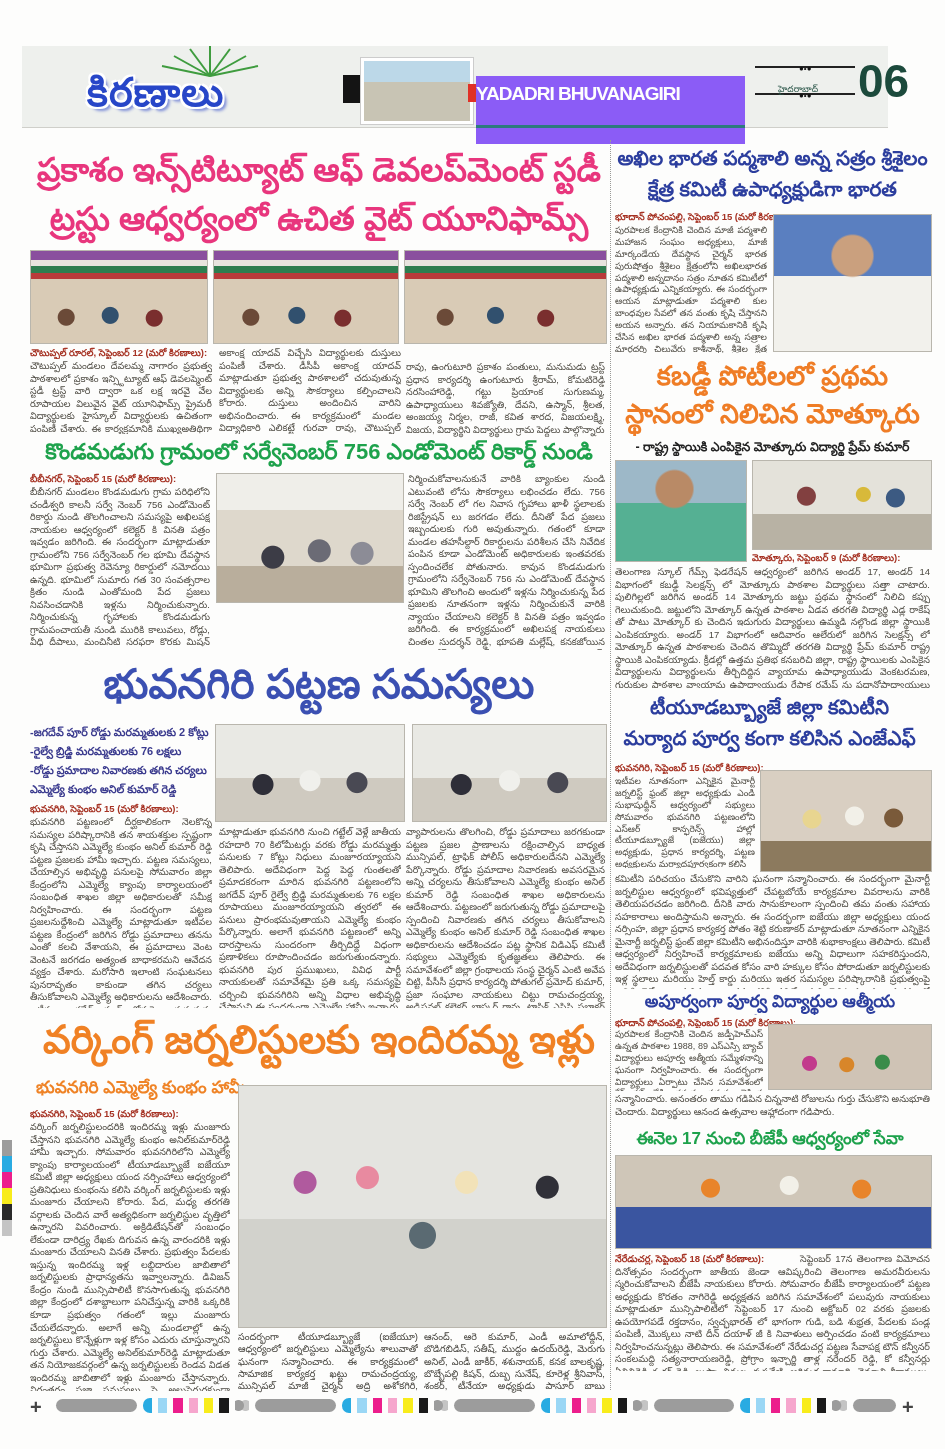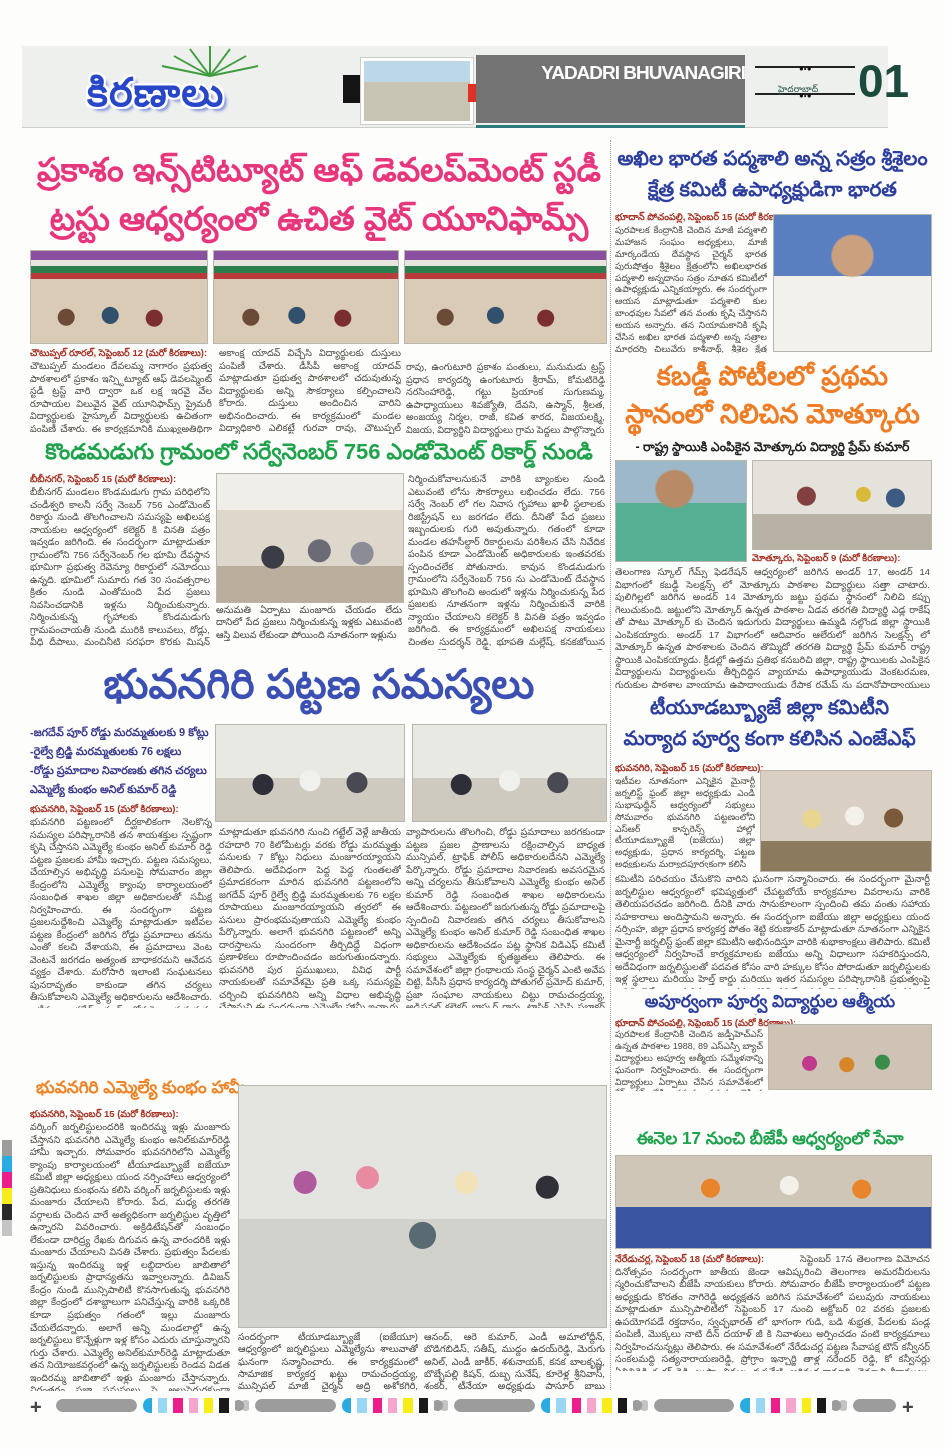--- a/index.html
+++ b/index.html
@@ -3,21 +3,21 @@
 <meta charset="utf-8">
 <style>
   html,body{margin:0;padding:0;background:#ffffff;}
   #page{position:relative;width:945px;height:1449px;background:#fdfdfc;overflow:hidden;
         font-family:"Liberation Sans", sans-serif;}
   .abs{position:absolute;}
   
   .hdr-band{background:#eef0ed;}
   .logo-text{font-weight:bold;font-size:40px;color:#2746c8;letter-spacing:1px;
     text-shadow:-2px -2px 0 #fff,2px -2px 0 #fff,-2px 2px 0 #fff,2px 2px 0 #fff,4px 4px 3px #7f8fd8;}
-  .teal-box{background:#737373;color:#fff;text-align:right;overflow:hidden;}
+  .teal-box{background:#8b5cf6;color:#fff;text-align:left;overflow:hidden;margin-top:21px;}
   .teal-en{font-size:19px;letter-spacing:-1px;color:#fefefe;font-weight:bold;margin-top:7px;}
   .teal-te{font-size:20px;font-weight:bold;color:#f3ee3f;margin-top:3px;}
   .pageno{font-size:46px;font-weight:bold;color:#1c4a3c;}
   .edition{font-size:9px;color:#2a5548;}
   .orn-line{height:0;border-top:2px solid #222;}
   .orn-dot{position:absolute;top:-4px;left:44px;font-size:8px;color:#111;}
   .photo{overflow:hidden;border:1px solid #b9b6ad;}
   
   .hl{font-weight:bold;text-align:center;overflow:hidden;}
   .hl-pink{color:#e8367d;font-size:33px;line-height:1.48;}
@@ -122,54 +122,54 @@
   <div class="abs teal-box" style="left:476px;top:55px;width:269px;height:68px;">
     <div class="teal-en">YADADRI BHUVANAGIRI</div>
   </div>
   <div class="abs orn-line" style="left:755px;top:66px;width:100px;">
       <span class="orn-dot">●•●</span>
     </div>
   <div class="abs orn-line" style="left:755px;top:93px;width:100px;">
       <span class="orn-dot">●•●</span>
     </div>
   <div class="abs edition" style="left:778px;top:84px;width:70px;height:12px;">హైదరాబాద్</div>
-  <div class="abs pageno" style="left:858px;top:54px;width:72px;height:50px;">01</div>
+  <div class="abs pageno" style="left:858px;top:54px;width:72px;height:50px;">06</div>
   <div class="abs" style="left:22px;top:127px;width:866px;height:1px;background:#cfcfca;"></div>
   <div class="abs" style="left:476px;top:125px;width:269px;height:3px;background:#2d7a7d;"></div>
 
   <div class="abs divider-v" style="left:610px;top:140px;height:1250px;"></div>
 
   <div class="abs hl hl-pink" style="left:30px;top:146px;width:578px;height:100px;">ప్రకాశం ఇన్స్‌టిట్యూట్ ఆఫ్ డెవలప్‌మెంట్ స్టడీ ట్రస్టు ఆధ్వర్యంలో ఉచిత వైట్ యూనిఫామ్స్ పంపిణీ</div>
   <div class="abs photo ph-canopy" style="left:30px;top:250px;width:176px;height:92px;"></div>
   <div class="abs photo ph-canopy" style="left:213px;top:250px;width:184px;height:92px;"></div>
   <div class="abs photo ph-canopy" style="left:404px;top:250px;width:201px;height:92px;"></div>
   <div class="abs dateline" style="left:30px;top:347px;width:182px;height:12px;">చౌటుప్పల్ రూరల్, సెప్టెంబర్ 12 (మరో కిరణాలు):</div>
   <div class="abs body-text" style="left:30px;top:360px;width:182px;height:74px;">చౌటుప్పల్ మండలం దేవలమ్మ నాగారం ప్రభుత్వ పాఠశాలలో ప్రకాశం ఇన్స్టిట్యూట్ ఆఫ్ డెవలప్మెంట్ స్టడీ ట్రస్ట్ వారి ద్వారా ఒక లక్ష ఇరవై వేల రూపాయల విలువైన వైట్ యూనిఫామ్స్ ప్రైమరీ విద్యార్థులకు హైస్కూల్ విద్యార్థులకు ఉచితంగా పంపిణీ చేశారు. ఈ కార్యక్రమానికి ముఖ్యఅతిథిగా భువనగిరి డీసిపి</div>
   <div class="abs body-text" style="left:219px;top:347px;width:182px;height:87px;">అకాంక్ష యాదవ్ విచ్చేసి విద్యార్థులకు దుస్తులు పంపిణీ చేశారు. డీసీపీ అకాంక్ష యాదవ్ మాట్లాడుతూ ప్రభుత్వ పాఠశాలలో చదువుతున్న విద్యార్థులకు అన్ని సౌకర్యాలు కల్పించాలని కోరారు. దుస్తులు అందించిన వారిని అభినందించారు. ఈ కార్యక్రమంలో మండల విద్యాధికారి ఎలికట్టే గురవా రావు, చౌటుప్పల్ ఏసిపి మధుయాదవ్ రెడ్డి, రిటైర్డ్ ప్రొఫెసర్ అండ్ ట్రస్ట్ చైర్మన్ పి మోహన్</div>
   <div class="abs body-text" style="left:406px;top:361px;width:199px;height:87px;">రావు, ఉంగుటూరి ప్రకాశం పంతులు, మనుమడు ట్రస్ట్ ప్రధాన కార్యదర్శి ఉంగుటూరు శ్రీరామ్, కోమటిరెడ్డి నరసింహారెడ్డి, గట్టు ప్రియాంక సుగుణమ్మ, ఉపాధ్యాయులు శివజ్యోతి, దేవని, ఉస్మాన్, శ్రీలత, అంజయ్య నిర్మల, రాజీ, కవిత శారద, విజయలక్ష్మి, విజయ, విద్యార్థిని విద్యార్థులు గ్రామ పెద్దలు పాల్గొన్నారు</div>
 
   <div class="abs hl hl-green" style="left:30px;top:438px;width:578px;height:30px;">కొండమడుగు గ్రామంలో సర్వేనెంబర్ 756 ఎండోమెంట్ రికార్డ్ నుండి తొలగించాలి</div>
   <div class="abs dateline" style="left:30px;top:473px;width:180px;height:12px;">బీబీనగర్, సెప్టెంబర్ 15 (మరో కిరణాలు):</div>
   <div class="abs body-text" style="left:30px;top:486px;width:180px;height:164px;">బీబీనగర్ మండలం కొండమడుగు గ్రామ పరిధిలోని చండీశ్వరి కాలనీ సర్వే నెంబర్ 756 ఎండోమెంట్ రికార్డు నుండి తొలగించాలని సమస్యపై అఖిలపక్ష నాయకుల ఆధ్వర్యంలో కలెక్టర్ కి వినతి పత్రం ఇవ్వడం జరిగింది. ఈ సందర్భంగా మాట్లాడుతూ గ్రామంలోని 756 సర్వేనెంబర్ గల భూమి దేవస్థాన భూమిగా ప్రభుత్వ రెవెన్యూ రికార్డులో నమోదయి ఉన్నది. భూమిలో సుమారు గత 30 సంవత్సరాల క్రితం నుండి ఎంతోమంది పేద ప్రజలు నివసించడానికి ఇళ్లను నిర్మించుకున్నారు. నిర్మించుకున్న గృహాలకు కొండమడుగు గ్రామపంచాయతీ నుండి మురికి కాలువలు, రోడ్లు, వీధి దీపాలు, మంచినీటి సరఫరా కొరకు మిషన్ భగీరథ నల్లాలను ప్రతి ఇంటికి ప్రజల సౌకర్యార్థం ఏర్పాటు చేసినారు. అక్కడి ప్రజలు కరెంట్ బిల్లులు, నల్లా బిల్లులు చెల్లిస్తున్నారు. కానీ 756 సర్వే నెంబర్ లో నిర్మించుకున్న గృహాలకు గ్రామ పంచాయతీ నుండి ఎటువంటి</div>
   <div class="abs photo ph-office" style="left:216px;top:473px;width:186px;height:128px;"></div>
-  <div class="abs caption" style="left:216px;top:604px;width:186px;height:46px;">అనుమతి ఏర్పాటు మంజూరు చేయడం లేదు దానిలో పేద ప్రజలు నిర్మించుకున్న ఇళ్లకు ఎటువంటి ఆస్తి విలువ లేకుండా పోయింది నూతనంగా ఇళ్లును</div>
   <div class="abs body-text" style="left:408px;top:473px;width:197px;height:177px;">నిర్మించుకోవాలనుకునే వారికి బ్యాంకుల నుండి ఎటువంటి లోను సౌకర్యాలు లభించడం లేదు. 756 సర్వే నెంబర్ లో గల నివాస గృహాలు ఖాళీ స్థలాలకు రిజిస్ట్రేషన్ లు జరగడం లేదు. దీనితో పేద ప్రజలు ఇబ్బందులకు గురి అవుతున్నారు. గతంలో కూడా మండల తహసీల్దార్ రికార్డులను పరిశీలన చేసి నివేదిక పంపిన కూడా ఎండోమెంట్ అధికారులకు ఇంతవరకు స్పందించలేక పోతునారు. కావున కొండమడుగు గ్రామంలోని సర్వేనెంబర్ 756 ను ఎండోమెంట్ దేవస్థాన భూమిని తొలగించి అందులో ఇళ్లను నిర్మించుకున్న పేద ప్రజలకు నూతనంగా ఇళ్లను నిర్మించుకునే వారికి న్యాయం చేయాలని కలెక్టర్ కి వినతి పత్రం ఇవ్వడం జరిగింది. ఈ కార్యక్రమంలో అఖిలపక్ష నాయకులు చింతల సుదర్శన్ రెడ్డి, భూపతి మల్లేష్, కనకజోయిన రాజమల్లేష్, కడిగినాల్ బాబురావు, కడెం సాయిప్రసాద్, మరిమిండ్ల భాస్కర్, భానుచందర్ తదితరులు పాల్గొన్నారు</div>
 
   <div class="abs hl hl-blue-big" style="left:30px;top:658px;width:578px;height:58px;">భువనగిరి పట్టణ సమస్యలు పరిష్కరిస్తా</div>
-  <div class="abs bullet" style="left:30px;top:724px;width:190px;height:16px;">-జగదేవ్ పూర్ రోడ్డు మరమ్మతులకు 9 కోట్లు</div>
+  <div class="abs bullet" style="left:30px;top:724px;width:190px;height:16px;">-జగదేవ్ పూర్ రోడ్డు మరమ్మతులకు 2 కోట్లు</div>
   <div class="abs bullet" style="left:30px;top:743px;width:190px;height:16px;">-రైల్వే బ్రిడ్జి మరమ్మతులకు 76 లక్షలు మంజూరు</div>
   <div class="abs bullet" style="left:30px;top:762px;width:190px;height:16px;">-రోడ్డు ప్రమాదాల నివారణకు తగిన చర్యలు</div>
   <div class="abs bullet" style="left:30px;top:781px;width:190px;height:16px;">ఎమ్మెల్యే కుంభం అనిల్ కుమార్ రెడ్డి</div>
   <div class="abs photo ph-press" style="left:215px;top:724px;width:188px;height:96px;"></div>
   <div class="abs photo ph-press" style="left:412px;top:724px;width:193px;height:96px;"></div>
   <div class="abs dateline" style="left:30px;top:803px;width:190px;height:12px;">భువనగిరి, సెప్టెంబర్ 15 (మరో కిరణాలు):</div>
   <div class="abs body-text" style="left:30px;top:816px;width:182px;height:192px;">భువనగిరి పట్టణంలో దీర్ఘకాలికంగా నెలకొన్న సమస్యల పరిష్కారానికి తన శాయశక్తుల స్పష్టంగా కృషి చేస్తానని ఎమ్మెల్యే కుంభం అనిల్ కుమార్ రెడ్డి పట్టణ ప్రజలకు హామీ ఇచ్చారు. పట్టణ సమస్యలు, చేయాల్సిన అభివృద్ధి పనులపై సోమవారం జిల్లా కేంద్రంలోని ఎమ్మెల్యే క్యాంపు కార్యాలయంలో సంబంధిత శాఖల జిల్లా అధికారులతో సమీక్ష నిర్వహించారు. ఈ సందర్భంగా పట్టణ ప్రజలనుద్దేశించి ఎమ్మెల్యే మాట్లాడుతూ ఇటీవల పట్టణ కేంద్రంలో జరిగిన రోడ్డు ప్రమాదాలు తనను ఎంతో కలచి వేశాయని, ఈ ప్రమాదాలు వెంట వెంటనే జరగడం అత్యంత బాధాకరమని ఆవేదన వ్యక్తం చేశారు. మరోసారి ఇలాంటి సంఘటనలు పునరావృతం కాకుండా తగిన చర్యలు తీసుకోవాలని ఎమ్మెల్యే అధికారులను ఆదేశించారు. ఇటీవల జగదేవ్ పూర్ రోడ్డుపై జరుగుతున్న ప్రమాదాలపై గత వారం రోజుల క్రితం అధికారులతో మాట్లాడి ఆ రోడ్డుపై ఒక నివేదిక ఇవ్వాలని సంబంధిత శాఖల అధికారులకు ఎమ్మెల్యే సూచించగా ఈ సమావేశంలో ఆ నివేదికను అధికారులు ఎమ్మెల్యేకు అందజేశారు. ఈ నివేదికను పరిశీలించిన ఎమ్మెల్యే</div>
   <div class="abs body-text" style="left:219px;top:826px;width:182px;height:182px;">మాట్లాడుతూ భువనగిరి నుంచి గట్టేల్ వెళ్లే జాతీయ రహదారి 70 కిలోమీటర్లు వరకు రోడ్డు మరమ్మత్తు పనులకు 7 కోట్లు నిధులు మంజూరయ్యాయని తెలిపారు. అదేవిధంగా పెద్ద పెద్ద గుంతలతో ప్రమాదకరంగా మారిన భువనగిరి పట్టణంలోని జగదేవ్ పూర్ రైల్వే బ్రిడ్జి మరమ్మతులకు 76 లక్షల రూపాయలు మంజూరయ్యాయని త్వరలో ఈ పనులు ప్రారంభమవుతాయని ఎమ్మెల్యే కుంభం పేర్కొన్నారు. అలాగే భువనగిరి పట్టణంలో అన్ని దారస్తాలను సుందరంగా తీర్చిదిద్దే విధంగా ప్రణాళికలు రూపొందించడం జరుగుతుందన్నారు. భువనగిరి పుర ప్రముఖులు, వివిధ పార్టీ నాయకులతో సమావేశమై ప్రతి ఒక్క సమస్యపై చర్చించి భువనగిరిని అన్ని విధాల అభివృద్ధి చేస్తామని ఈ సందర్భంగా ఎమ్మెల్యే హామీ ఇచ్చారు. హైదరాబాద్ - వరంగల్ జాతీయ రహదారిపై ఎలాంటి ప్రమాదాలు జరగకుండా, ట్రాఫిక్ సమస్యలు తలెత్తకుండా వెంటనే తగిన జాగ్రత్తలు తీసుకోవాలని ఎమ్మెల్యే పోలీస్ శాఖను ఆదేశించారు. రోడ్డు కిరువైపులా జాతీయ రహదారిని ఆక్రమించుకున్న</div>
   <div class="abs body-text" style="left:406px;top:826px;width:199px;height:182px;">వ్యాపారులను తొలగించి, రోడ్డు ప్రమాదాలు జరగకుండా పట్టణ ప్రజల ప్రాణాలను రక్షించాల్సిన బాధ్యత మున్సిపల్, ట్రాఫిక్ పోలీస్ అధికారులదేనని ఎమ్మెల్యే పేర్కొన్నారు. రోడ్డు ప్రమాదాల నివారణకు అవసరమైన అన్ని చర్యలను తీసుకోవాలని ఎమ్మెల్యే కుంభం అనిల్ కుమార్ రెడ్డి సంబంధిత శాఖల అధికారులను ఆదేశించారు. పట్టణంలో జరుగుతున్న రోడ్డు ప్రమాదాలపై స్పందించి నివారణకు తగిన చర్యలు తీసుకోవాలని ఎమ్మెల్యే కుంభం అనిల్ కుమార్ రెడ్డి సంబంధిత శాఖల అధికారులను ఆదేశించడం పట్ల స్థానిక విడిఎఫ్ కమిటీ సభ్యులు ఎమ్మెల్యేకు కృతజ్ఞతలు తెలిపారు. ఈ సమావేశంలో జిల్లా గ్రంథాలయ సంస్థ చైర్మన్ ఎంటి అవేప చిట్టి, పీసీసీ ప్రధాన కార్యదర్శి పోతుగల్ ప్రమోద్ కుమార్, ప్రజా సంఘాల నాయకులు చిట్టు రామచంద్రయ్య, అడిషనల్ కలెక్టర్ భాస్కర్ రావు, ట్రాఫిక్ ఎసిపి ప్రభాకర్ రెడ్డి, మున్సిపల్ కమిషనర్ రామలింగం, నేషనల్ హైవే డిప్యూటీ ఇంజనీయర్, అసిస్టెంట్ ఇంజనీయర్ తో పాటు శాఖల అధికారులు పాల్గొన్నారు.</div>
 
+  <div class="abs hl hl-orange-big" style="left:30px;top:1015px;width:578px;height:56px;">వర్కింగ్ జర్నలిస్టులకు ఇందిరమ్మ ఇళ్లు</div>
   <div class="abs subhead-orange" style="left:36px;top:1078px;width:230px;height:24px;">భువనగిరి ఎమ్మెల్యే కుంభం హామీ</div>
   <div class="abs dateline" style="left:30px;top:1108px;width:200px;height:12px;">భువనగిరి, సెప్టెంబర్ 15 (మరో కిరణాలు):</div>
   <div class="abs body-text" style="left:30px;top:1121px;width:200px;height:270px;">వర్కింగ్ జర్నలిస్టులందరికి ఇందిరమ్మ ఇళ్లు మంజూరు చేస్తానని భువనగిరి ఎమ్మెల్యే కుంభం అనిల్‌కుమార్‌రెడ్డి హామీ ఇచ్చారు. సోమవారం భువనగిరిలోని ఎమ్మెల్యే క్యాంపు కార్యాలయంలో టీయూడబ్బ్యూజే ఐజేయూ కమిటీ జిల్లా అధ్యక్షులు యంద నర్సింహాలు ఆధ్వర్యంలో ప్రతినిధులు కుంభంను కలిసి వర్కింగ్ జర్నలిస్టులకు ఇళ్లు మంజూరు చేయాలని కోరారు. పేద, మధ్య తరగతి వర్గాలకు చెందిన వారే అత్యధికంగా జర్నలిస్టుల వృత్తిలో ఉన్నారని వివరించారు. అక్రిడిటేషన్‌తో సంబంధం లేకుండా దారిద్ర్య రేఖకు దిగువన ఉన్న వారందరికి ఇళ్లు మంజూరు చేయాలని వినతి చేశారు. ప్రభుత్వం పేదలకు ఇస్తున్న ఇందిరమ్మ ఇళ్ల లబ్దిదారుల జాబితాలో జర్నలిస్టులకు ప్రాధాన్యతను ఇవ్వాలన్నారు. డివిజన్ కేంద్రం నుండి మున్సిపాలిటీ కొనసాగుతున్న భువనగిరి జిల్లా కేంద్రంలో దశాబ్దాలుగా పనిచేస్తున్న వారికి ఒక్కరికి కూడా ప్రభుత్వం గతంలో ఇల్లు మంజూరు చేయలేదన్నారు. అలాగే అన్ని మండలాల్లో ఉన్న జర్నలిస్టులు కొన్నేళ్లుగా ఇళ్ల కోసం ఎదురు చూస్తున్నారని గుర్తు చేశారు. ఎమ్మెల్యే అనిల్‌కుమార్‌రెడ్డి మాట్లాడుతూ తన నియోజకవర్గంలో ఉన్న జర్నలిస్టులకు రెండవ విడత ఇందిరమ్మ జాబితాలో ఇళ్లు మంజూరు చేస్తానన్నారు. నిరంతరం ప్రజా సమస్యలు పై అలుపెరుగకుండా శ్రమిస్తున్న జర్నలిస్టులందరికి తన వంతు సహకారం అందిస్తానన్నారు. జర్నలిస్టుల న్యాయమైన కోర్కెలను ప్రభుత్వ పరంగా తీర్చడానికి తన వంతు కృషి చేస్తానని ఎమ్మెల్యే హామీ ఇచ్చారు. ఈ</div>
   <div class="abs photo ph-journos" style="left:238px;top:1085px;width:367px;height:241px;"></div>
   <div class="abs caption" style="left:238px;top:1331px;width:180px;height:62px;">సందర్భంగా టీయూడబ్బ్యూజే (ఐజేయూ) ఆధ్వర్యంలో జర్నలిస్టులు ఎమ్మెల్యేను శాలువాతో ఘనంగా సన్మానించారు. ఈ కార్యక్రమంలో సామాజిక కార్యకర్త ఖట్టు రామచంద్రయ్య, మున్సిపల్ మాజీ చైర్మన్ అద్రి అశోకగిరి, యూనియన్ ప్రతినిధులు కందుకూరి సోమయ్య, పాశం నవీన్, పత్రిపాటి</div>
   <div class="abs caption" style="left:424px;top:1331px;width:181px;height:62px;">ఆనంద్, ఆరె కుమార్, ఎండీ అమాలోద్దీన్, బొడిగబిడిస్, సతీష్, ముద్దం ఉదయ్‌రెడ్డి, మెరుగు అనిల్, ఎండీ జాకీర్, శశునాయక్, కనక బాలకృష్ణ, బొబ్బేపల్లి కిషన్, దుబ్బ సునేష్, కూరెళ్ల శ్రీనివాస్, శంకర్, టీనేయా అధ్యక్షుడు పాసూర్ బాబు పాల్గొన్నారు.</div>
 
   <div class="abs hl hl-blue" style="left:615px;top:143px;width:315px;height:62px;">అఖిల భారత పద్మశాలి అన్న సత్రం శ్రీశైలం క్షేత్ర కమిటీ ఉపాధ్యక్షుడిగా భారత పురుషోత్తం.</div>
   <div class="abs dateline" style="left:615px;top:211px;width:165px;height:12px;">భూదాన్ పోచంపల్లి, సెప్టెంబర్ 15 (మరో కిరణాలు):</div>
   <div class="abs body-text" style="left:615px;top:225px;width:152px;height:128px;font-size:9px;">పురపాలక కేంద్రానికి చెందిన మాజీ పద్మశాలి మహాజన సంఘం అధ్యక్షులు, మాజీ మార్కండేయ దేవస్థాన చైర్మన్ భారత పురుషోత్తం శ్రీశైలం క్షేత్రంలోని అఖిలభారత పద్మశాలి అన్నదానం సత్రం నూతన కమిటీలో ఉపాధ్యక్షుడు ఎన్నికయ్యారు. ఈ సందర్భంగా ఆయన మాట్లాడుతూ పద్మశాలి కుల బాంధవుల సేవలో తన వంతు కృషి చేస్తానని అయన అన్నారు. తన నియామకానికి కృషి చేసిన అఖిల భారత పద్మశాలి అన్న సత్రాల మార్గదర్శి చిలువేరు కాశీనాథ్, శ్రీశైల క్షేత్ర అధ్యక్షులు కర్నాటి శ్రీధర్ కి ప్రత్యేక కృతజ్ఞతలు తెలిపారు.</div>
@@ -185,20 +185,21 @@
   <div class="abs hl hl-blue" style="left:617px;top:692px;width:305px;height:66px;">టీయూడబ్బ్యూజే జిల్లా కమిటీని మర్యాద పూర్వ కంగా కలిసిన ఎంజేఎఫ్ సభ్యులు</div>
   <div class="abs dateline" style="left:615px;top:762px;width:170px;height:12px;">భువనగిరి, సెప్టెంబర్ 15 (మరో కిరణాలు):</div>
   <div class="abs body-text" style="left:615px;top:776px;width:140px;height:92px;font-size:9px;">ఇటీవల నూతనంగా ఎన్నికైన మైనార్టీ జర్నలిస్ట్ ఫ్రంట్ జిల్లా అధ్యక్షుడు ఎండి సుభాషుద్దీన్ ఆధ్వర్యంలో సభ్యులు సోమవారం భువనగిరి పట్టణంలోని ఎస్ఆర్ కాన్ఫరెన్స్ హాల్లో టీయూడబ్బ్యూజే (ఐజేయు) జిల్లా అధ్యక్షుడు, ప్రధాన కార్యదర్శి, పట్టణ అధ్యక్షులను మర్యాదపూర్వకంగా కలిసి</div>
   <div class="abs photo ph-group-warm" style="left:760px;top:770px;width:170px;height:100px;"></div>
   <div class="abs body-text" style="left:615px;top:873px;width:315px;height:116px;">కమిటీని పరిచయం చేసుకొని వారిని ఘనంగా సన్మానించారు. ఈ సందర్భంగా మైనార్టీ జర్నలిస్టుల ఆధ్వర్యంలో భవిష్యత్తులో చేపట్టబోయే కార్యక్రమాల వివరాలను వారికి తెలియపరచడం జరిగింది. దీనికి వారు సానుకూలంగా స్పందించి తమ వంతు సహాయ సహకారాలు అందిస్తామని అన్నారు. ఈ సందర్భంగా ఐజేయు జిల్లా అధ్యక్షులు యంద నర్సింహ, జిల్లా ప్రధాన కార్యకర్త పోతం శెట్టి కరుణాకర్ మాట్లాడుతూ నూతనంగా ఎన్నికైన మైనార్టీ జర్నలిస్ట్ ఫ్రంట్ జిల్లా కమిటీని అభినందిస్తూ వారికి శుభాకాంక్షలు తెలిపారు. కమిటీ ఆధ్వర్యంలో నిర్వహించే కార్యక్రమాలకు ఐజేయు అన్ని విధాలుగా సహకరిస్తుందని, అదేవిధంగా జర్నలిస్టులతో పదవత కోసం వారి హక్కుల కోసం పోరాడుతూ జర్నలిస్టులకు ఇళ్ల స్థలాలు మరియు హెల్త్ కార్డు మరియు ఇతర సమస్యల పరిష్కారానికి ప్రభుత్వంపై ఒత్తిడి తెచ్చేలా జర్నలిస్టులు అందరం కలిసి పనిచేద్దామని తెలిపారు. ఈ కార్యక్రమంలో ఐజేయు జిల్లా నాయకులు ఊనాడు శ్రీనివాస్, పట్టణ అధ్యక్షుడు మల్లేష్, కందుల శ్రీనివాస్, కమిటీ గౌరవ సలహాదారుడు ఇబ్రహీం దియాబి, ఉపాధ్యక్షుడు చిన్న ఇత్తిని మర్యాస్, కోశాధికారి భైరపొగ సీనియర్, ఆర్గనైజింగ్ సెక్రెటరీ షేక్ లతీఫ్, సహాయ కార్యదర్శి కల్వ్ హసన్స్, సభ్యులు జమాలుద్దీన్, జాఫ్రాస్ తదితరులు పాల్గొన్నారు.</div>
 
   <div class="abs hl hl-blue-sm" style="left:620px;top:991px;width:300px;height:24px;">అపూర్వంగా పూర్వ విద్యార్థుల ఆత్మీయ సమ్మేళనం.</div>
   <div class="abs dateline" style="left:615px;top:1017px;width:180px;height:11px;">భూదాన్ పోచంపల్లి, సెప్టెంబర్ 15 (మరో కిరణాలు):</div>
   <div class="abs body-text" style="left:615px;top:1029px;width:148px;height:62px;font-size:9px;">పురపాలక కేంద్రానికి చెందిన జడ్పీహెచ్ఎస్ ఉన్నత పాఠశాల 1988, 89 ఎస్ఎస్సి బ్యాచ్ విద్యార్థులు అపూర్వ ఆత్మీయ సమ్మేళనాన్ని ఘనంగా నిర్వహించారు. ఈ సందర్భంగా విద్యార్థులు ఏర్పాటు చేసిన సమావేశంలో కేక్ కట్ చేసి తమకు చదువు చెప్పిన గురువులను</div>
   <div class="abs photo ph-alumni" style="left:768px;top:1024px;width:162px;height:64px;"></div>
+  <div class="abs body-text" style="left:615px;top:1093px;width:315px;height:32px;">సన్మానించారు. అనంతరం తాము గడిపిన చిన్ననాటి రోజులను గుర్తు చేసుకొని అనుభూతి చెందారు. విద్యార్థులు ఆనంద ఉత్సవాల ఆహ్లాదంగా గడిపారు.</div>
 
   <div class="abs hl hl-green-sm" style="left:618px;top:1128px;width:304px;height:24px;">ఈనెల 17 నుంచి బీజేపీ ఆధ్వర్యంలో సేవా కార్యక్రమాలు</div>
   <div class="abs photo ph-bjp" style="left:615px;top:1155px;width:315px;height:92px;"></div>
   <div class="abs dateline" style="left:615px;top:1253px;width:190px;height:12px;">నేరేడుచర్ల, సెప్టెంబర్ 18 (మరో కిరణాలు):</div>
   <div class="abs body-text" style="left:615px;top:1253px;width:315px;height:118px;text-indent:185px;">సెప్టెంబర్ 17న తెలంగాణ విమోచన దినోత్సవం సందర్భంగా జాతీయ జెండా ఆవిష్కరించి తెలంగాణ అమరవీరులను స్మరించుకోవాలని బీజేపీ నాయకులు కోరారు. సోమవారం బీజేపీ కార్యాలయంలో పట్టణ అధ్యక్షుడు కొరతం నాగిరెడ్డి అధ్యక్షతన జరిగిన సమావేశంలో పలువురు నాయకులు మాట్లాడుతూ మున్సిపాలిటీలో సెప్టెంబర్ 17 నుంచి అక్టోబర్ 02 వరకు ప్రజలకు ఉపయోగపడే రక్తదానం, స్వచ్ఛభారత్ లో భాగంగా గుడి, బడి శుభ్రత, పేదలకు పండ్ల పంపిణీ, మొక్కలు నాటి దీన్ దయాళ్ జీ కి నివాళులు అర్పించడం వంటి కార్యక్రమాలు నిర్వహించనున్నట్లు తెలిపారు. ఈ సమావేశంలో నేరేడుచర్ల పట్టణ సేవాపక్ష టౌన్ కన్వీనర్ సంకలమద్ది సత్యనారాయణరెడ్డి, ప్రోగ్రాం ఇన్చార్జి తాళ్ల నరేందర్ రెడ్డి, కో కన్వీనర్లు ఏనివిరెడ్డి శంకర్ రెడ్డి, బుస్సా విమల, కృష్ణవేణి, అరిమర్ల రామాద్రి, నెమ్మాని శ్రీరాములు, కాంపల్లి నారాయణ రెడ్డి, కె.నర్సిరెడ్డి ఆఫీస్ ఇంచార్జ్ దేవిరెడ్డి నాగిరెడ్డి తదితరులు పాల్గొన్నారు.</div>
 
   <div class="abs vstrip" style="left:2px;top:1140px;">
     <div style="background:#9c9c9c;"></div>
       <div style="background:#29abe2;"></div>
     <div style="background:#ec1e8c;"></div>

